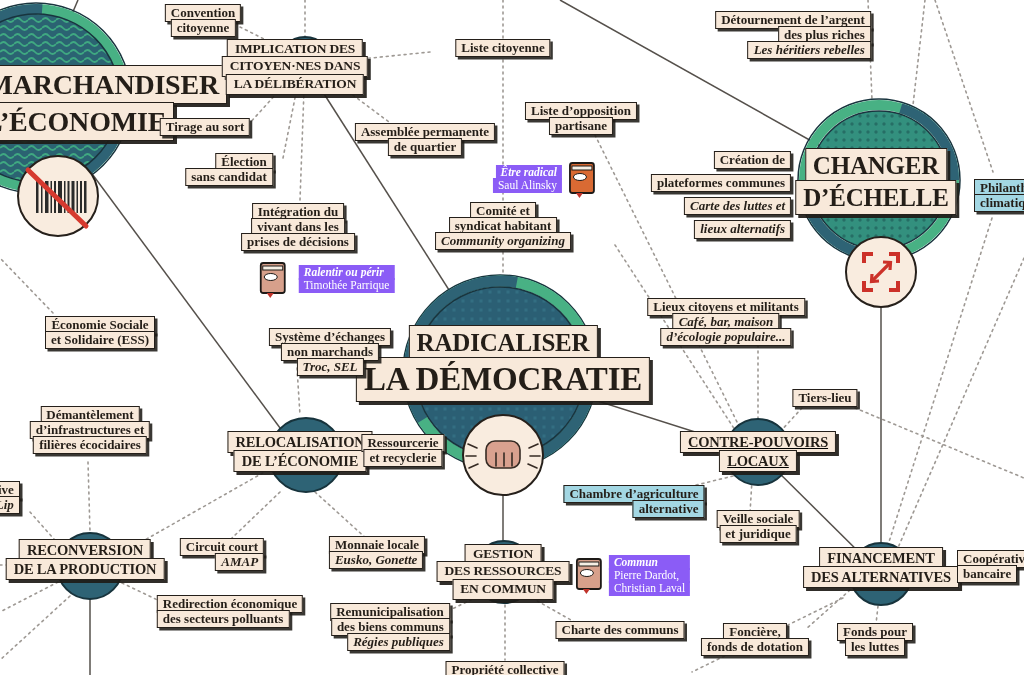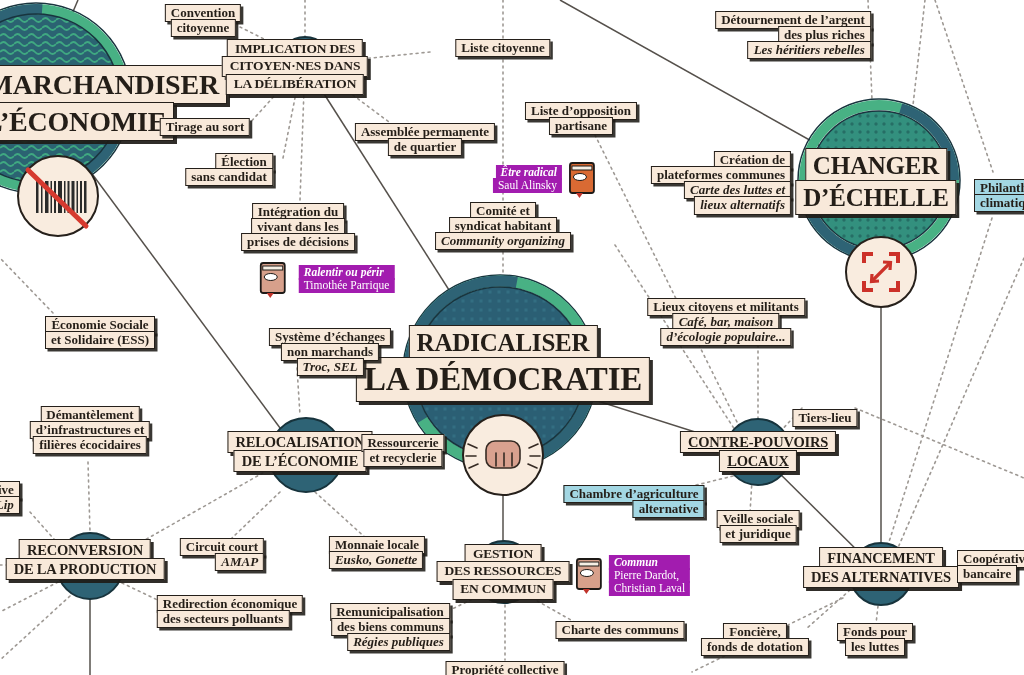--- a/index.html
+++ b/index.html
@@ -13,21 +13,21 @@
   .line{display:inline-block;background:#f8e9da;border:1.4px solid #241f1a;color:#241e18;
         font-weight:bold;font-size:13px;line-height:1.25;padding:0px 5px;margin:-1.5px 0;
         box-shadow:2.5px 2.5px 0 rgba(30,27,23,.88);white-space:nowrap;}
   .line.it{font-style:italic;}
   .line.blue{background:#a3d7e3;}
   .node .line{font-size:14.5px;padding:1px 7px;letter-spacing:-0.2px;
         box-shadow:3px 3px 0 rgba(30,27,23,.92);}
   .bk{position:absolute;display:flex;align-items:center;gap:5px;}
   .bk .stack2{display:flex;flex-direction:column;}
   .bk .stack2.end{align-items:flex-end}
-  .bline{display:inline-block;background:#a21caf;color:#fff;font-size:11.5px;line-height:1.3;
+  .bline{display:inline-block;background:#8b5cf6;color:#fff;font-size:11.5px;line-height:1.3;
          padding:0 5px;margin:-1px 0;white-space:nowrap;}
   .bline.t{font-weight:bold;font-style:italic;}
 </style>
 </head>
 <body>
 
 <div id="stage">
 <svg id="netsvg" width="1024" height="675" viewBox="0 0 1024 675">
   <defs>
     <pattern id="waves" width="14" height="8" patternUnits="userSpaceOnUse">
@@ -241,21 +241,21 @@
         <span class="line">sans candidat</span>
       </div>
       <div class="stack" style="top: 124px; left: 425px; transform: translateX(-50%);">
         <span class="line">Assemblée permanente</span>
         <span class="line">de quartier</span>
       </div>
       <div class="stack" style="top: 103px; left: 581px; transform: translateX(-50%);">
         <span class="line">Liste d’opposition</span>
         <span class="line">partisane</span>
       </div>
-      <div class="stack end" style="top: 152px; left: 721px; transform: translateX(-50%);">
+      <div class="stack end" style="top: 152px; left: 721px; transform: translateX(-50%); gap: 8px;">
         <span class="line">Création de</span>
         <span class="line">plateformes communes</span>
         <span class="line it">Carte des luttes et</span>
         <span class="line it">lieux alternatifs</span>
       </div>
       <div class="stack start" style="top: 180px; left: 974px;">
         <span class="line blue">Philanthropie</span>
         <span class="line blue">climatique</span>
       </div>
       <div class="stack" style="top: 203px; left: 503px; transform: translateX(-50%);">
@@ -275,21 +275,21 @@
       <div class="stack" style="top: 329px; left: 297px; transform: translateX(-50%); margin-left: 33px;">
         <span class="line">Système d’échanges</span>
         <span class="line">non marchands</span>
         <span class="line it">Troc, SEL</span>
       </div>
       <div class="stack" style="top: 299px; left: 726px; transform: translateX(-50%); text-align: right;">
         <span class="line">Lieux citoyens et militants</span>
         <span class="line it">Café, bar, maison</span>
         <span class="line it">d’écologie populaire...</span>
       </div>
-      <div class="stack" style="top: 390px; left: 825px; transform: translateX(-50%); margin-top: 20px;">
+      <div class="stack" style="top: 390px; left: 825px; transform: translateX(-50%);">
         <span class="line">Tiers-lieu</span>
       </div>
       <div class="stack" style="top: 407px; left: 90px; transform: translateX(-50%);">
         <span class="line">Démantèlement</span>
         <span class="line">d’infrastructures et</span>
         <span class="line">filières écocidaires</span>
       </div>
       <div class="stack" style="top: 435px; left: 403px; transform: translateX(-50%);">
         <span class="line">Ressourcerie</span>
         <span class="line">et recyclerie</span>

